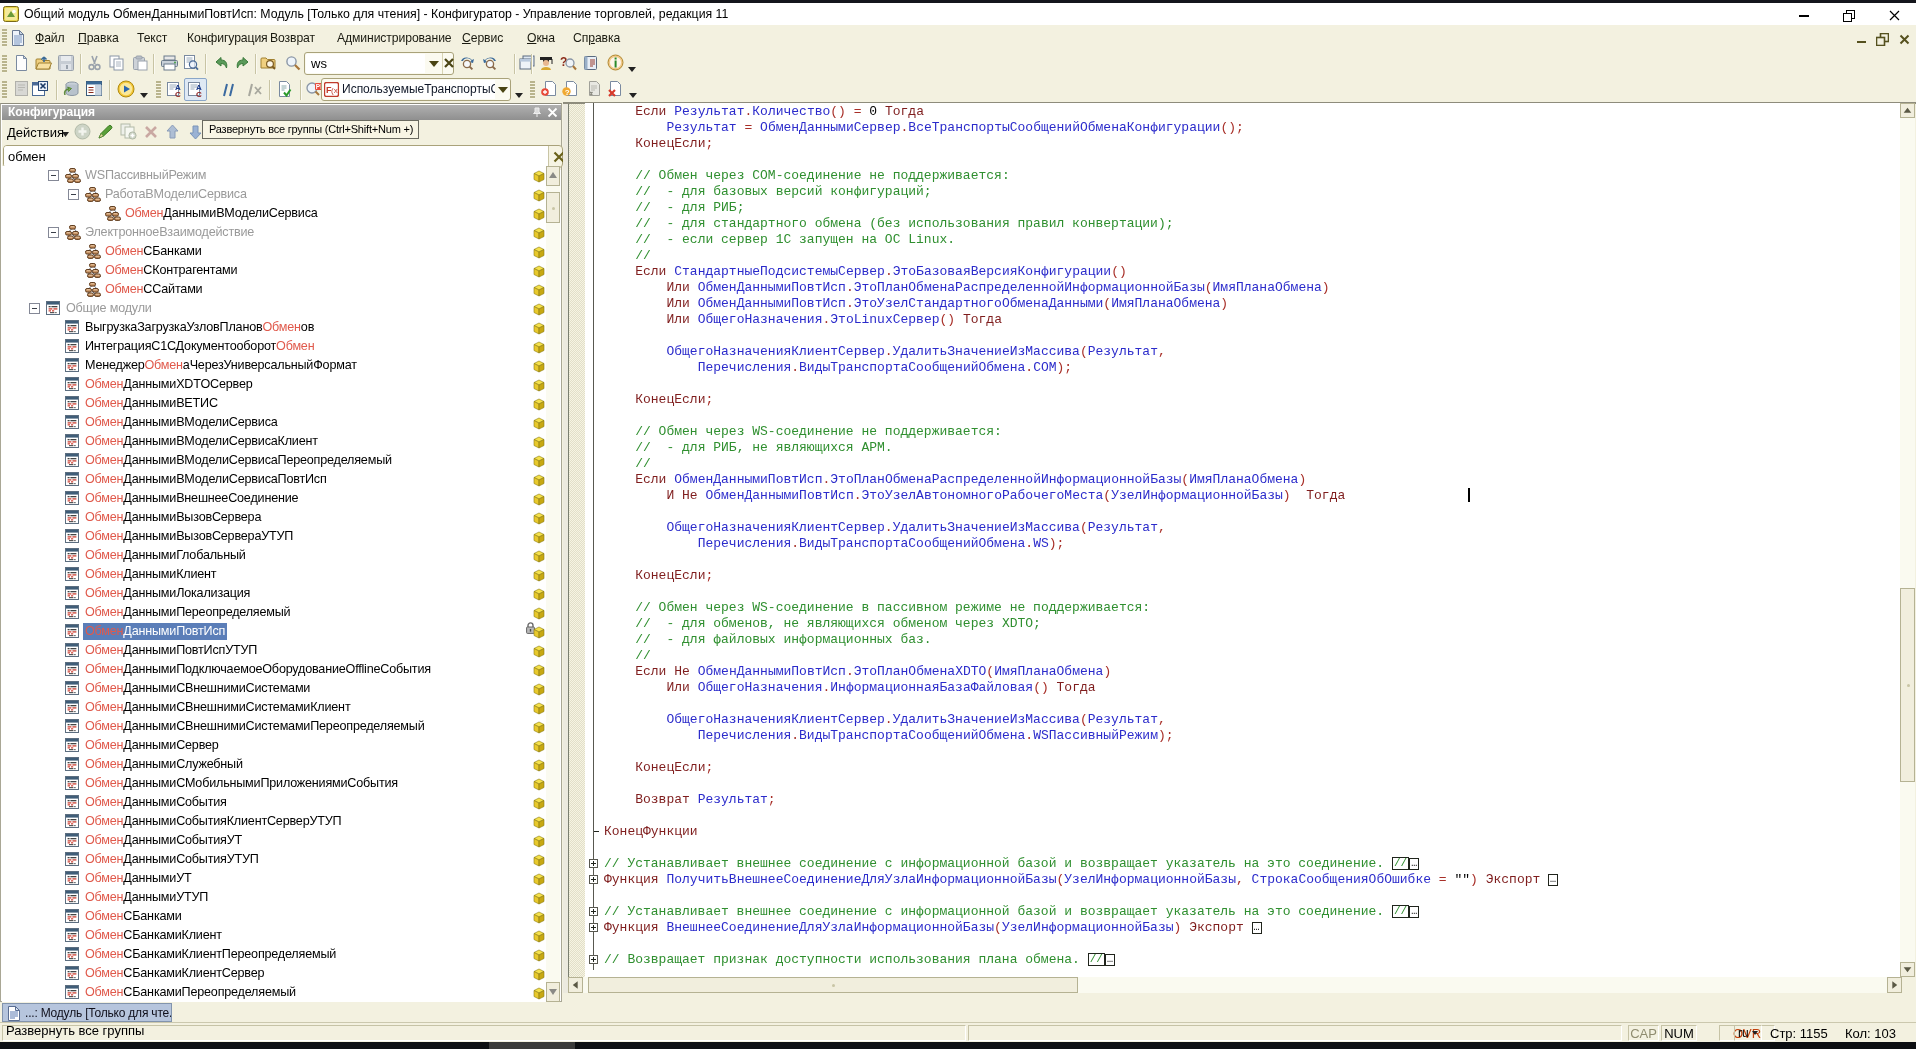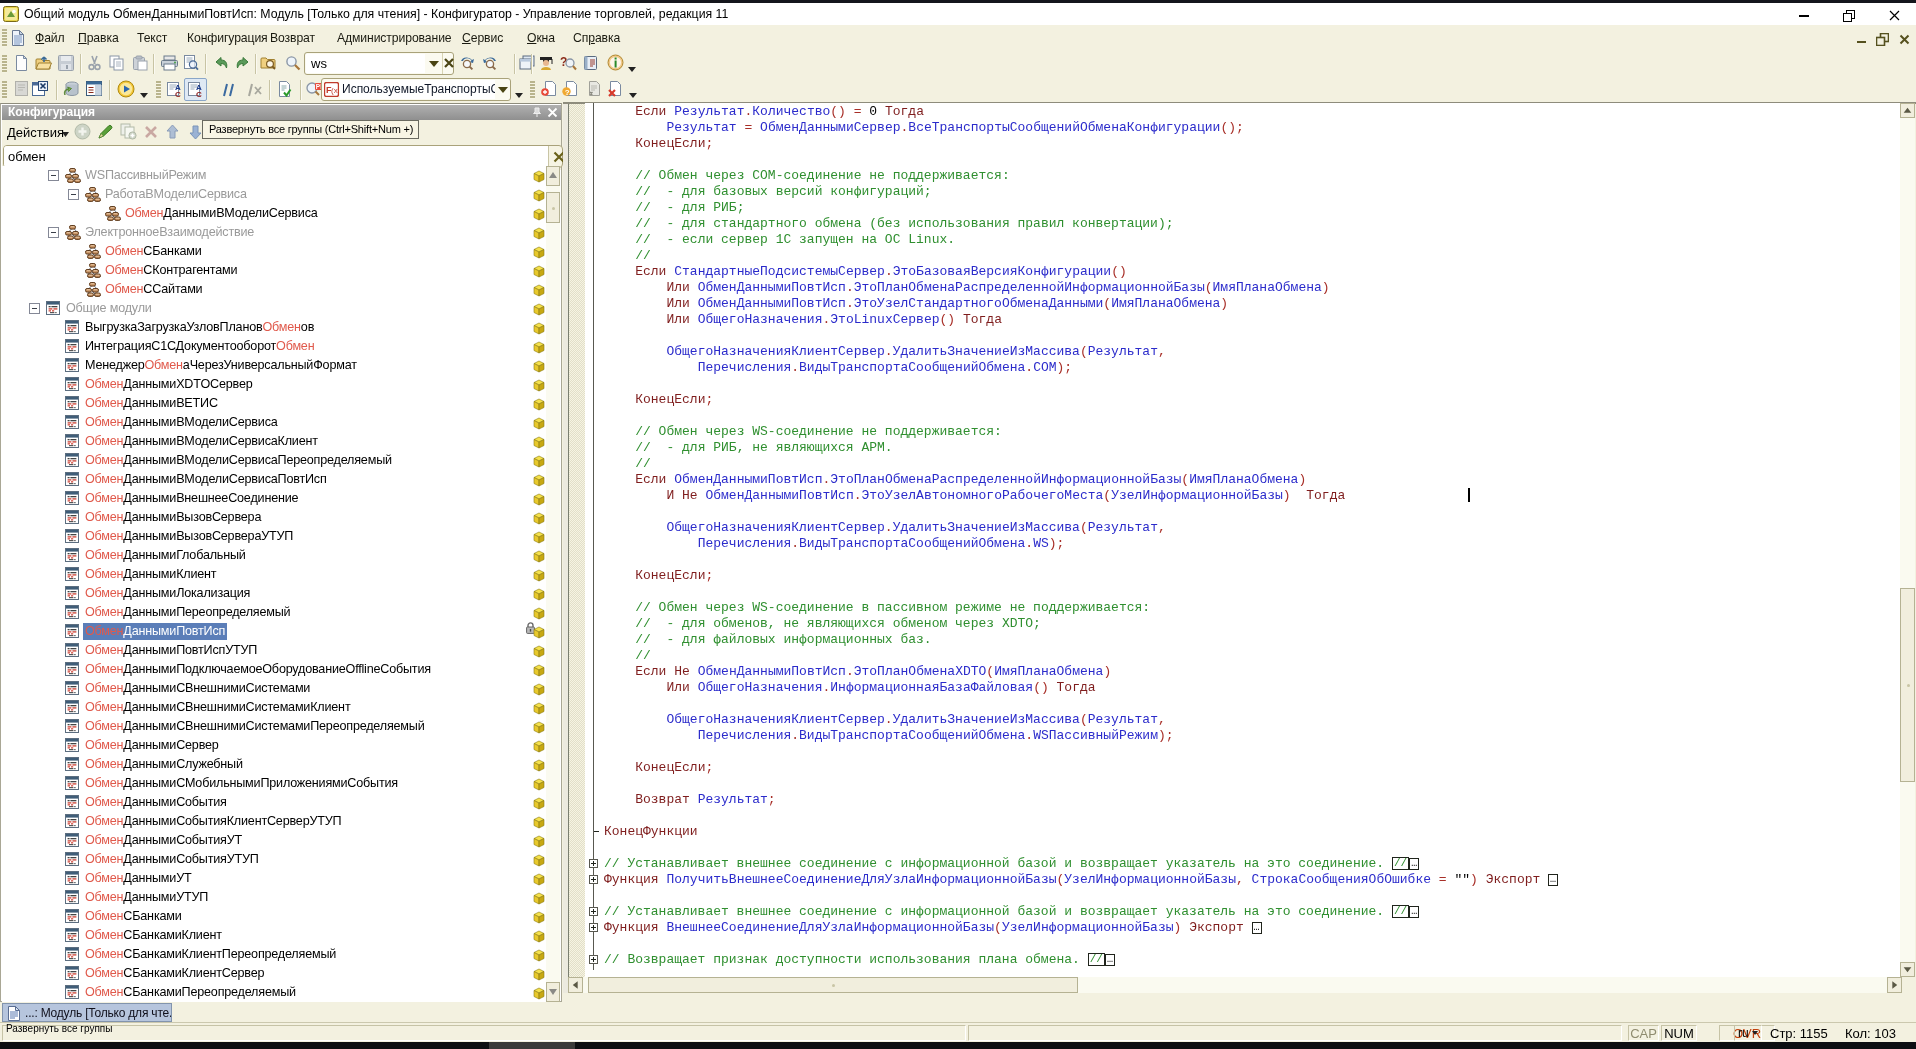--- a/index.html
+++ b/index.html
@@ -1740,21 +1740,21 @@
         <g stroke="#5878b0" stroke-width="1">
           <path d="M3 6 h8 M3 8 h8 M3 10 h8 M3 12 h5"></path>
         </g>
       </svg>
     </span>
     <span class="abs" style="left:22px;top:2px;letter-spacing:-0.2px">...: Модуль [Только для чте...</span>
   </div>
 <div class="abs" id="statusbar">
  <span class="abs" style="left:2px;top:2px;width:964px;height:16px;border:1px solid #c6c3a6;border-bottom-color:#fff;border-right-color:#fff"></span>
  <span class="abs" style="left:968px;top:2px;width:654px;height:16px;border:1px solid #c6c3a6;border-bottom-color:#fff;border-right-color:#fff"></span>
- <span class="abs" style="left:6px;top:0;font-size:10px">Развернуть все группы</span>
+ <span class="abs" style="left:6px;top:0;font-size:13px">Развернуть все группы</span>
  <span class="statbox" style="left:1628px;width:31px;color:#8f8c6f">CAP</span>
  <span class="statbox" style="left:1661px;width:36px;color:#000">NUM</span>
  <span class="statbox" style="left:1719px;width:56px;color:#c2410c">OVR</span>
  <span class="statbox" style="left:1734px;width:28px;color:#000;font-size:12px">ru <span style="display:inline-block;width:0;height:0;border-left:3.5px solid transparent;border-right:3.5px solid transparent;border-top:4px solid #222;vertical-align:2px"></span></span>
  <span class="abs" style="left:1770px;top:3px">Стр: 1155</span>
  <span class="abs" style="left:1845px;top:3px">Кол: 103</span>
 </div>
 <div class="abs" id="bottomstrip">
     <div class="abs" style="left:489px;top:0;width:86px;height:7px;background:#3a3a3a"></div>
   </div>

